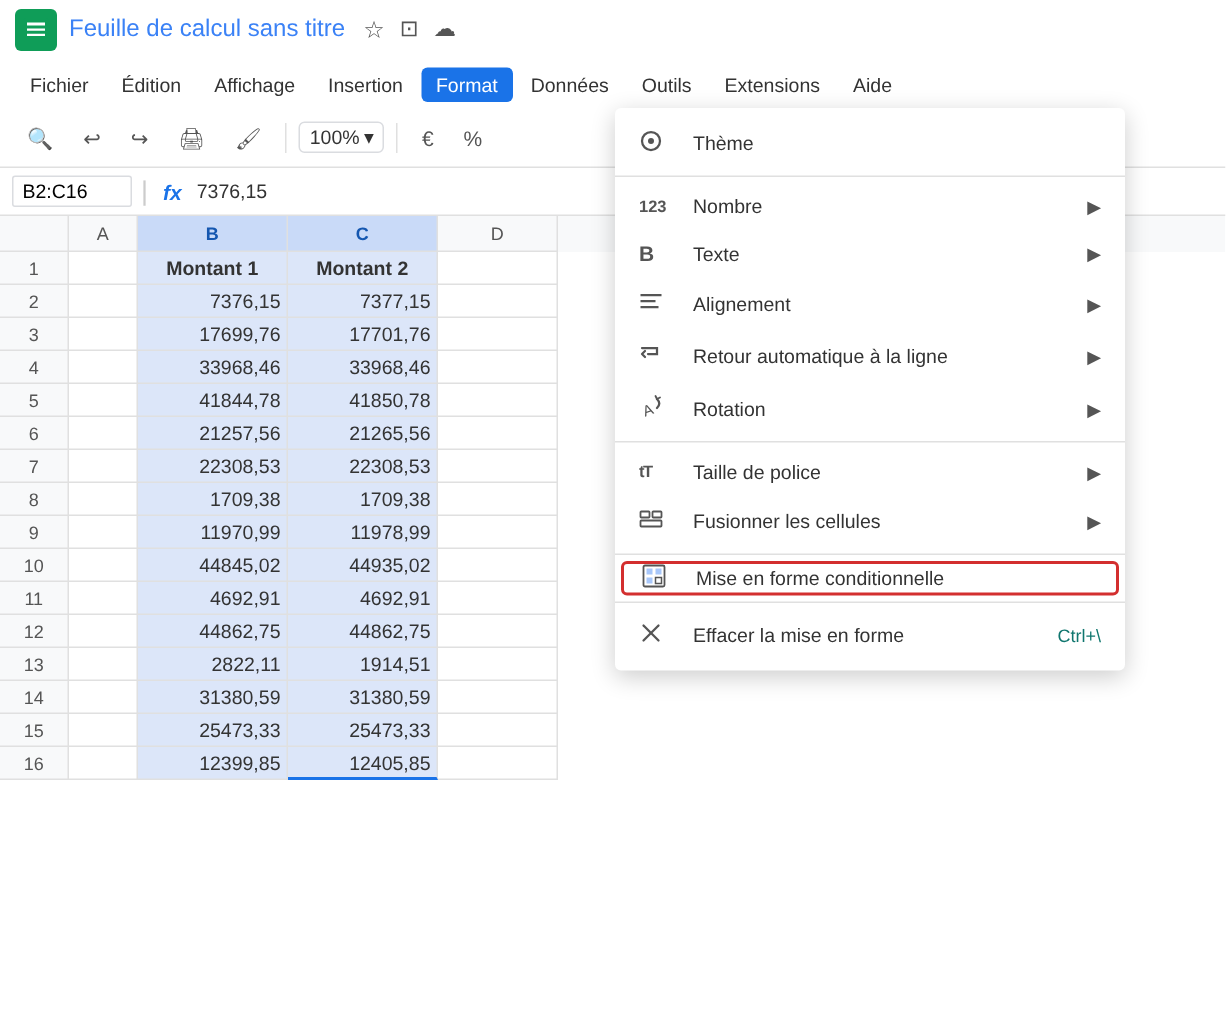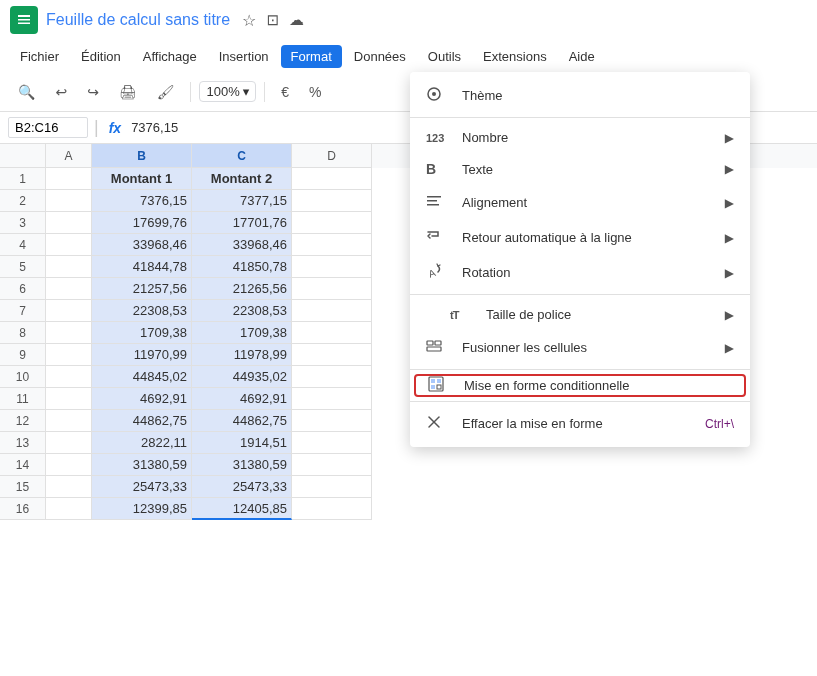--- a/index.html
+++ b/index.html
@@ -95,21 +95,21 @@
     .dropdown-item {
       display: flex; align-items: center; padding: 8px 16px; cursor: pointer; color: #333;
       gap: 16px; font-size: 13px; position: relative;
     }
     .dropdown-item.highlighted {
       border: 2px solid #d32f2f; border-radius: 4px; margin: 0 4px;
       padding: 0 12px; background: #fff;
     }
     .dropdown-item .item-icon { width: 20px; text-align: left; font-size: 14px; color: #555; flex-shrink: 0; }
     .dropdown-item .item-arrow { margin-left: auto; color: #555; font-size: 12px; }
-    .dropdown-item .item-shortcut { margin-left: auto; color: #701a75; font-size: 12px; }
+    .dropdown-item .item-shortcut { margin-left: auto; color: #0f766e; font-size: 12px; }
     .dropdown-sep { height: 1px; background: #e0e0e0; margin: 4px 0; }
 
     .sheet-area { position: relative; overflow: hidden; }
   </style>
 </head>
 <body>
 
 <div class="title-bar">
   <div class="app-icon">
     <svg width="18" height="18" viewBox="0 0 18 18">
@@ -349,21 +349,21 @@
           <polyline points="11,1 12,3 14,2" fill="none" stroke="#555" stroke-width="1.2" stroke-linecap="round" stroke-linejoin="round"></polyline>
         </svg>
     </span>
     <span>Rotation</span>
     <span class="item-arrow">▶</span>
   </div>
 
   <div class="dropdown-sep"></div>
 
   <div class="dropdown-item">
-    <span class="item-icon" style="font-size:11px; color:#555; font-weight:600; letter-spacing:-1px;margin-left:24px;">tT</span>
+    <span class="item-icon" style="font-size:11px; color:#555; font-weight:600; letter-spacing:-1px;">tT</span>
     <span>Taille de police</span>
     <span class="item-arrow">▶</span>
   </div>
 
   <div class="dropdown-item">
     <span class="item-icon">
       <svg width="16" height="16" viewBox="0 0 16 16">
         <rect x="1" y="3" width="6" height="4" rx="0.5" fill="none" stroke="#555" stroke-width="1.2"></rect>
         <rect x="9" y="3" width="6" height="4" rx="0.5" fill="none" stroke="#555" stroke-width="1.2"></rect>
         <rect x="1" y="9" width="14" height="4" rx="0.5" fill="none" stroke="#555" stroke-width="1.2"></rect>

